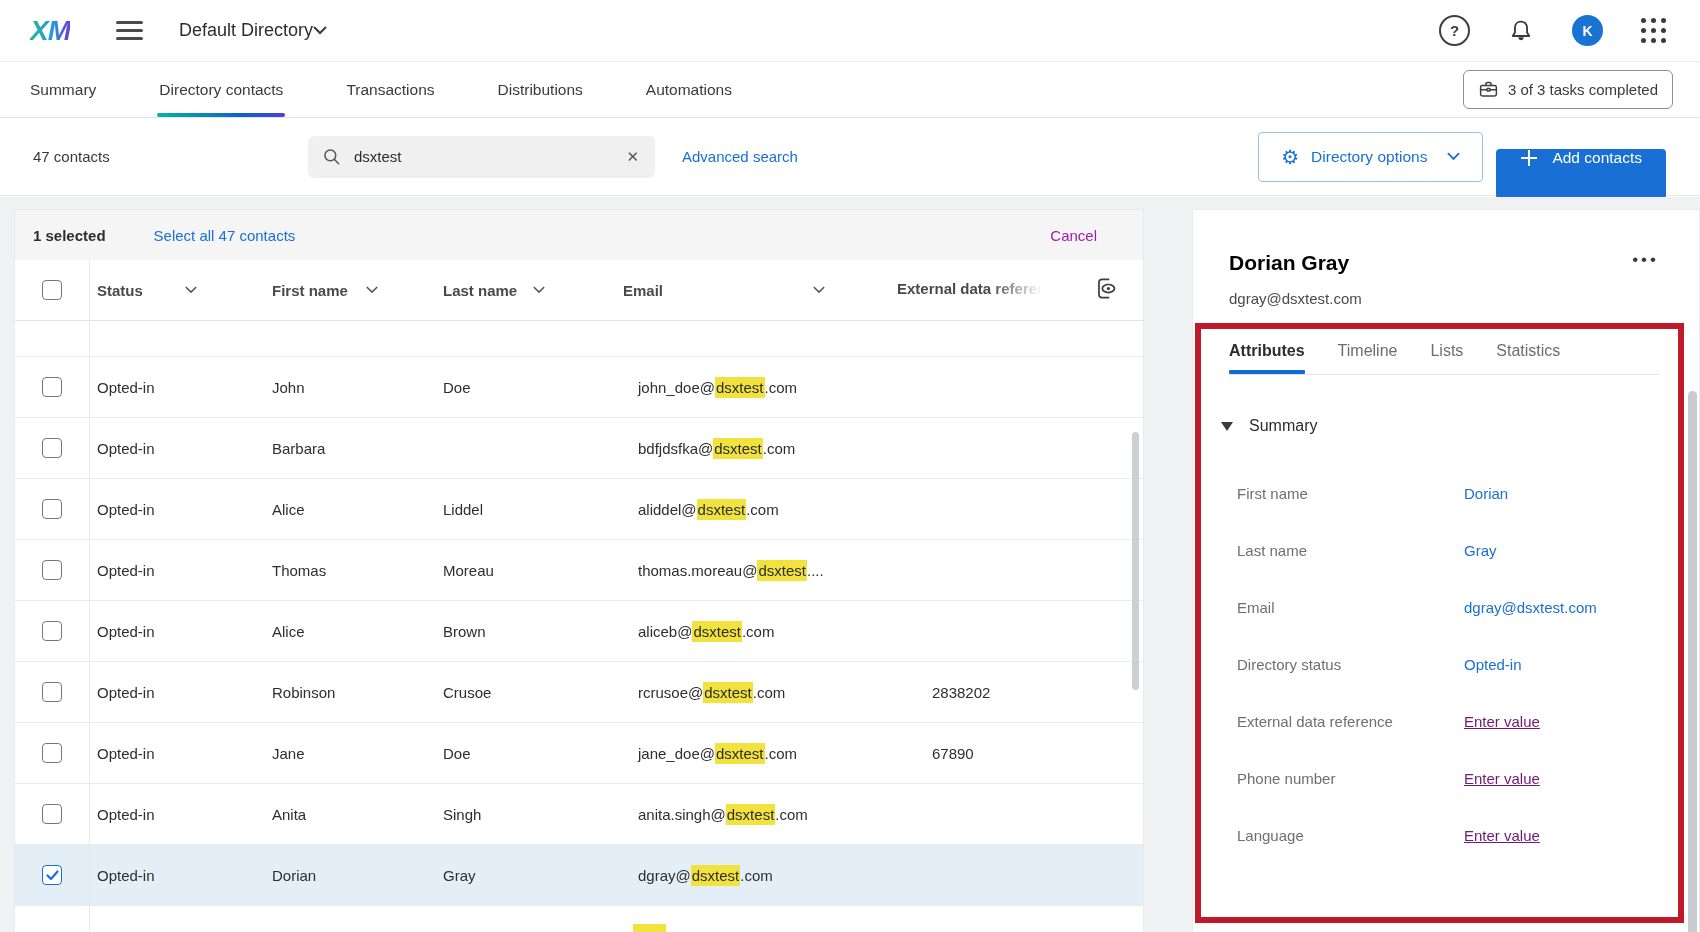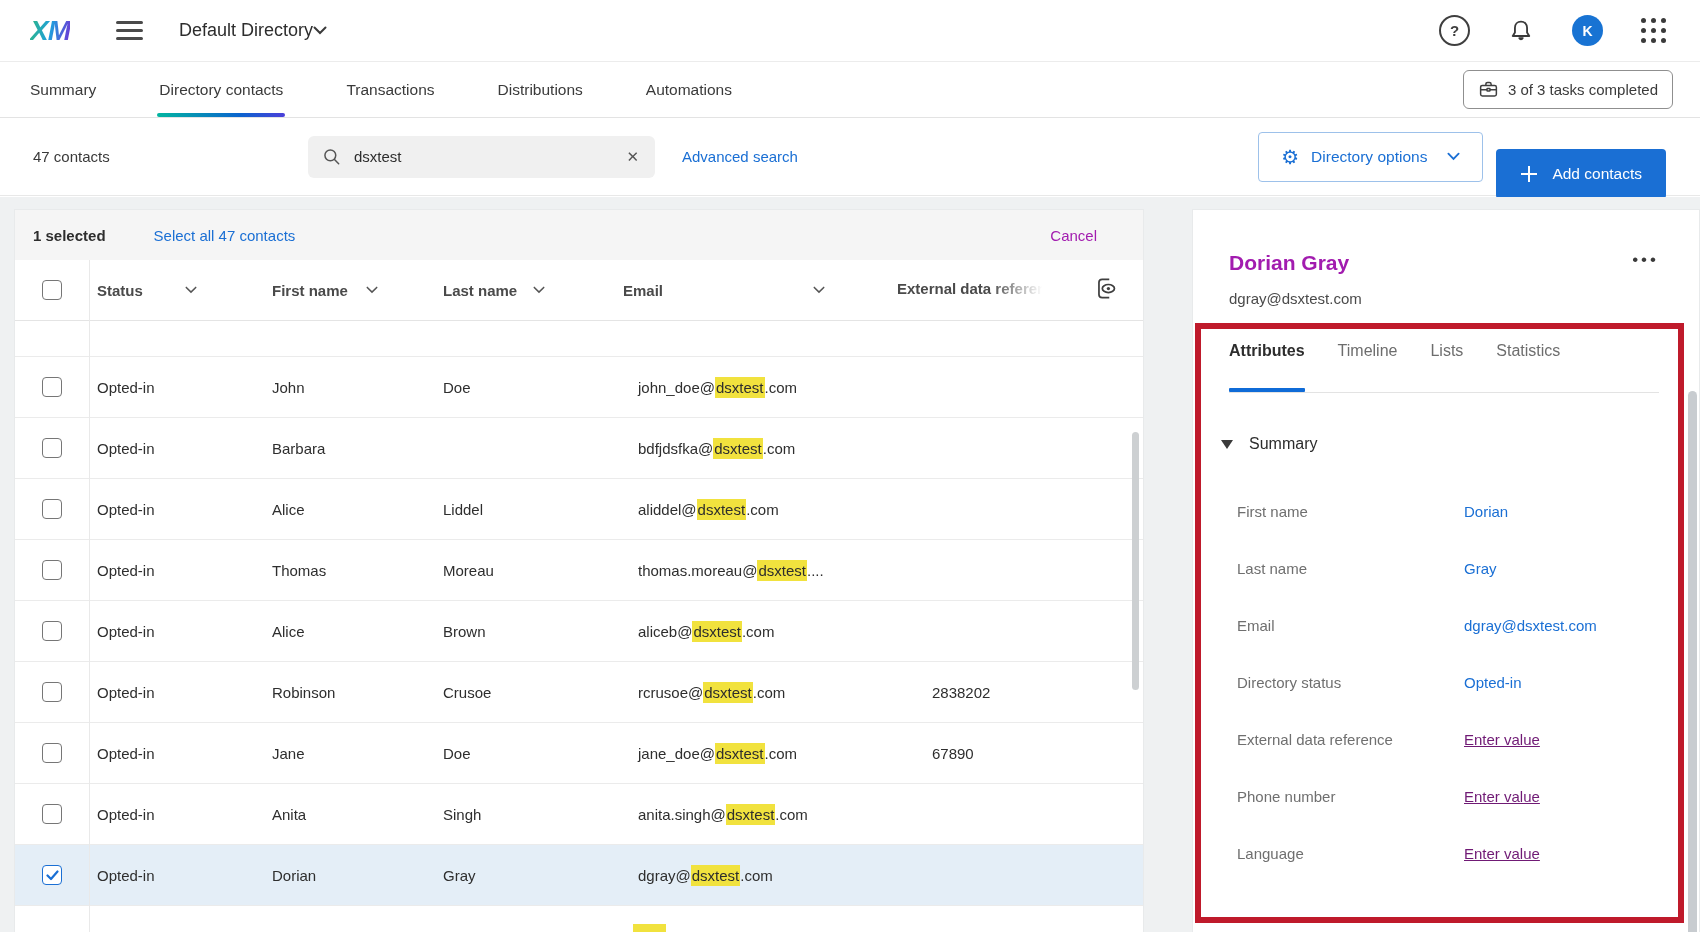--- a/index.html
+++ b/index.html
@@ -40,21 +40,21 @@
            border-bottom:1px solid #e8e8e8;box-sizing:border-box;background:#fff;}
   .contact-count{font-size:15px;color:#3a3a3a;width:200px;}
   .searchbox{display:flex;align-items:center;width:347px;height:42px;background:#f0f0f0;border-radius:6px;
              padding:0 16px 0 14px;margin-left:75px;box-sizing:border-box;}
   .searchbox .sval{font-size:15px;color:#2d2d2d;margin-left:12px;flex:1;}
   .searchbox .clear{color:#555;font-size:15px;cursor:pointer;}
   .adv-link{margin-left:27px;font-size:15px;color:#1a6fd4;cursor:pointer;}
   .btn-outline{margin-left:auto;display:flex;align-items:center;gap:12px;height:50px;padding:0 22px;
        border:1px solid #9dc1ea;border-radius:4px;background:#fff;color:#1a6fd4;font-size:15.5px;cursor:pointer;box-sizing:border-box;}
   .gear-glyph{font-size:20px;line-height:1;}
-  .btn-solid{margin-left:13px;display:flex;align-items:center;gap:14px;height:50px;padding:0 24px;
+  .btn-solid{margin-left:13px;display:flex;align-items:flex-start;gap:14px;height:50px;padding:0 24px;
        border-radius:4px;background:#1a6fd4;color:#fff;font-size:15.5px;cursor:pointer;margin-top:34px;}
 
   
   .content{position:absolute;top:197px;left:0;right:0;bottom:0;background:#eff1f2;}
   .card{position:absolute;top:12px;background:#fff;border:1px solid #e8eaeb;box-sizing:border-box;overflow:hidden;}
   .table-card{left:14px;width:1130px;height:724px;}
   .panel-card{left:1192px;width:508px;height:724px;}
 
   
   .selbar{height:50px;background:#f5f5f5;display:flex;align-items:center;padding:0 46px 0 18px;font-size:15px;}
@@ -87,25 +87,25 @@
   .checkbox.checked{border-color:#1a6fd4;}
   .vline{position:absolute;left:74px;top:50px;bottom:0;width:1px;background:#e9e9e9;z-index:2;}
   .hl{background:#f1e23e;color:#2d2d2d;padding:2px 1px;}
   .preview-icon{position:absolute;right:24px;top:50%;transform:translateY(-50%);cursor:pointer;}
   .table-thumb{position:absolute;right:4px;top:222px;width:7px;height:258px;border-radius:4px;background:#cdd0d2;}
   .hl-frag{position:absolute;left:618px;top:714px;width:33px;height:12px;background:#f1e23e;}
 
   
   .panel-inner{padding:40px 40px 0 36px;}
   .panel-titlerow{display:flex;align-items:flex-start;}
-  .panel-title{font-size:21px;font-weight:bold;color:#a21caf;line-height:26px;}
+  .panel-title{font-size:21px;font-weight:bold;color:#000000;line-height:26px;}
   .more-dots{margin-left:auto;font-size:17px;letter-spacing:3px;color:#3a3a3a;cursor:pointer;line-height:20px;}
   .panel-sub{margin-top:14px;font-size:15px;color:#4a4a4a;line-height:18px;}
   .ptabs{display:flex;gap:33px;margin-top:34px;border-bottom:1px solid #e3e3e3;}
-  .ptab{position:relative;padding-bottom:32px;font-size:16px;color:#6d6d6d;cursor:pointer;}
+  .ptab{position:relative;padding-bottom:14px;font-size:16px;color:#6d6d6d;cursor:pointer;}
   .ptab.active{color:#2d2d2d;font-weight:bold;}
   .ptab.active .ptab-underline{position:absolute;left:0;right:0;bottom:0;height:4px;background:#0f6bd7;border-radius:1px;}
   .section{display:flex;align-items:center;height:24px;cursor:pointer;}
   .section.highlights{margin-top:45px;}
   .section.summary{margin-top:39px;}
   .tri-right{width:0;height:0;border-left:9px solid #3a3a3a;border-top:6px solid transparent;border-bottom:6px solid transparent;margin-left:-6px;}
   .tri-down{width:0;height:0;border-top:9px solid #3a3a3a;border-left:6px solid transparent;border-right:6px solid transparent;margin-left:-8px;}
   .section .sec-label{margin-left:16px;font-size:16px;color:#2d2d2d;}
   .attrs{margin-top:43px;}
   .attr-row{display:flex;align-items:center;height:24px;margin-bottom:33px;padding-left:8px;font-size:15px;}

